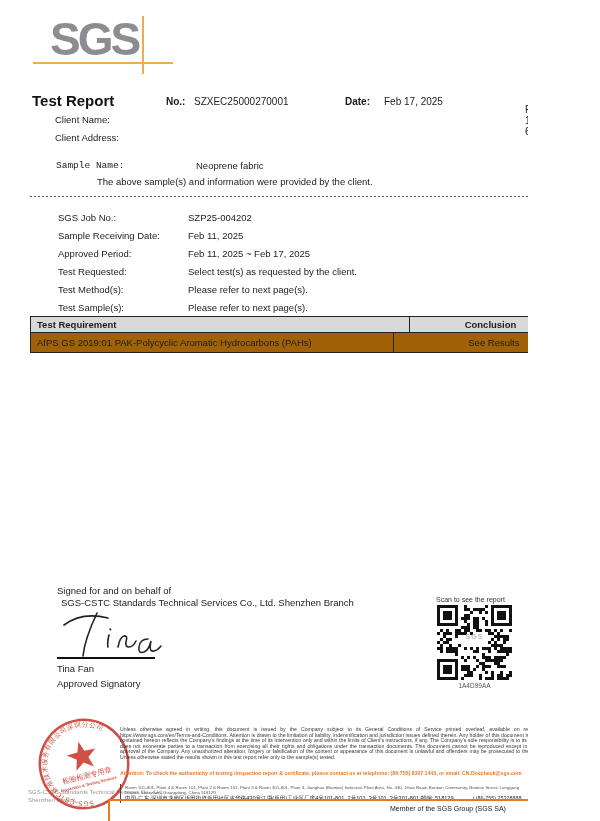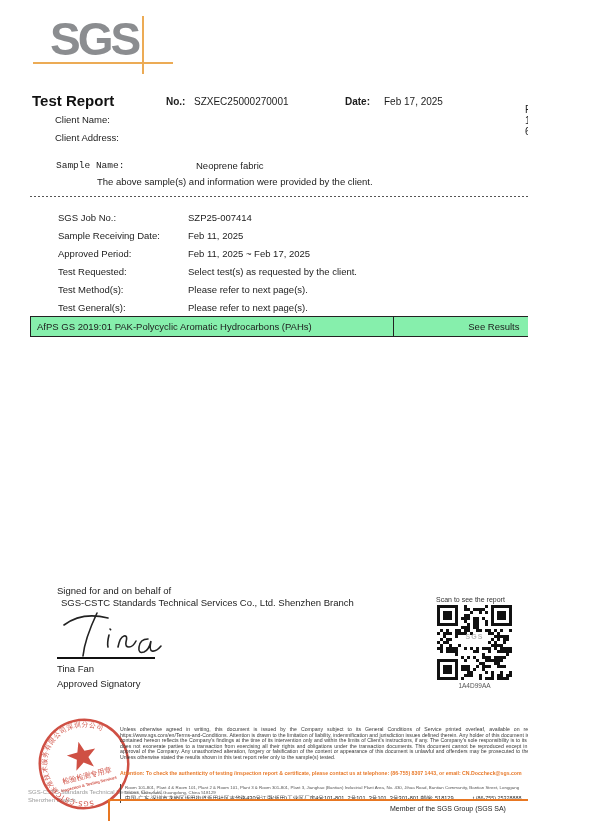--- a/index.html
+++ b/index.html
@@ -21,21 +21,21 @@
   .hdr-dt-v{left:384px;top:96px;}
   .hdr-pg{left:525px;top:96px;font-size:10px;margin-top:8px;}
   
   .row-l{font-size:9.5px;}
   .row-v{font-size:9.5px;}
   .dashed{left:30px;top:196px;width:542px;height:1px;
           background:repeating-linear-gradient(90deg,#555 0 2px,transparent 2px 4px);}
   
   .tbl{left:30px;top:316px;width:540px;border:1.4px solid #222;}
   .tbl-hdr{display:flex;background:#d9d9d9;border-bottom:1px solid #222;}
-  .tbl-row{display:flex;background:#86efac;gap:23px;}
+  .tbl-row{display:flex;background:#a16207;gap:23px;}
   .c1{width:379px;border-right:1px solid #222;padding:2px 6px;box-sizing:border-box;}
   .c2{width:161px;padding:2px 4px;box-sizing:border-box;text-align:center;}
   .tbl-hdr div{font-weight:700;font-size:9.5px;}
   .tbl-row div{font-size:9.5px;padding-top:4px;padding-bottom:4px;}
   
   .sig-l1{left:57px;top:585px;font-size:9.5px;}
   .sig-l2{left:61px;top:597px;font-size:9.5px;}
   .sig-svg{left:60px;top:608px;}
   .sig-rule{left:57px;top:657px;width:98px;height:2px;background:#111;}
   .sig-name{left:57px;top:663px;font-size:9.5px;}
@@ -84,33 +84,37 @@
 
   <span class="abs row-l" style="left:55px;top:114px;">Client Name:</span>
   <span class="abs row-l" style="left:55px;top:132px;">Client Address:</span>
   <span class="abs row-l" style="left:56px;top:160px;font-family:Liberation Mono, monospace;">Sample Name:</span>
   <span class="abs row-v" style="left:196px;top:160px;">Neoprene fabric</span>
   <span class="abs row-v" style="left:62px;top:176px;margin-left:35px;">The above sample(s) and information were provided by the client.</span>
 
   <div class="abs dashed"></div>
 
   <span class="abs row-l" style="left:58px;top:212px;">SGS Job No.:</span>
-  <span class="abs row-v" style="left:188px;top:212px;">SZP25-007414</span>
+  <span class="abs row-v" style="left:188px;top:212px;">SZP25-004202</span>
   <span class="abs row-l" style="left:58px;top:230px;">Sample Receiving Date:</span>
   <span class="abs row-v" style="left:188px;top:230px;">Feb 11, 2025</span>
   <span class="abs row-l" style="left:58px;top:248px;">Approved Period:</span>
   <span class="abs row-v" style="left:188px;top:248px;">Feb 11, 2025 ~ Feb 17, 2025</span>
   <span class="abs row-l" style="left:58px;top:266px;">Test Requested:</span>
   <span class="abs row-v" style="left:188px;top:266px;">Select test(s) as requested by the client.</span>
   <span class="abs row-l" style="left:58px;top:284px;">Test Method(s):</span>
   <span class="abs row-v" style="left:188px;top:284px;">Please refer to next page(s).</span>
-  <span class="abs row-l" style="left:58px;top:302px;">Test General(s):</span>
+  <span class="abs row-l" style="left:58px;top:302px;">Test Sample(s):</span>
   <span class="abs row-v" style="left:188px;top:302px;">Please refer to next page(s).</span>
 
   <div class="abs tbl">
+    <div class="tbl-hdr">
+      <div class="c1">Test Requirement</div>
+      <div class="c2">Conclusion</div>
+    </div>
     <div class="tbl-row">
       <div class="c1">AfPS GS 2019:01 PAK-Polycyclic Aromatic Hydrocarbons (PAHs)</div>
       <div class="c2">See Results</div>
     </div>
   </div>
 
   <span class="abs sig-l1">Signed for and on behalf of</span>
   <span class="abs sig-l2">SGS-CSTC Standards Technical Services Co., Ltd. Shenzhen Branch</span>
   <svg class="abs sig-svg" width="110" height="50" viewBox="0 0 110 50">
     <g fill="none" stroke="#222" stroke-width="1.6" stroke-linecap="round">

